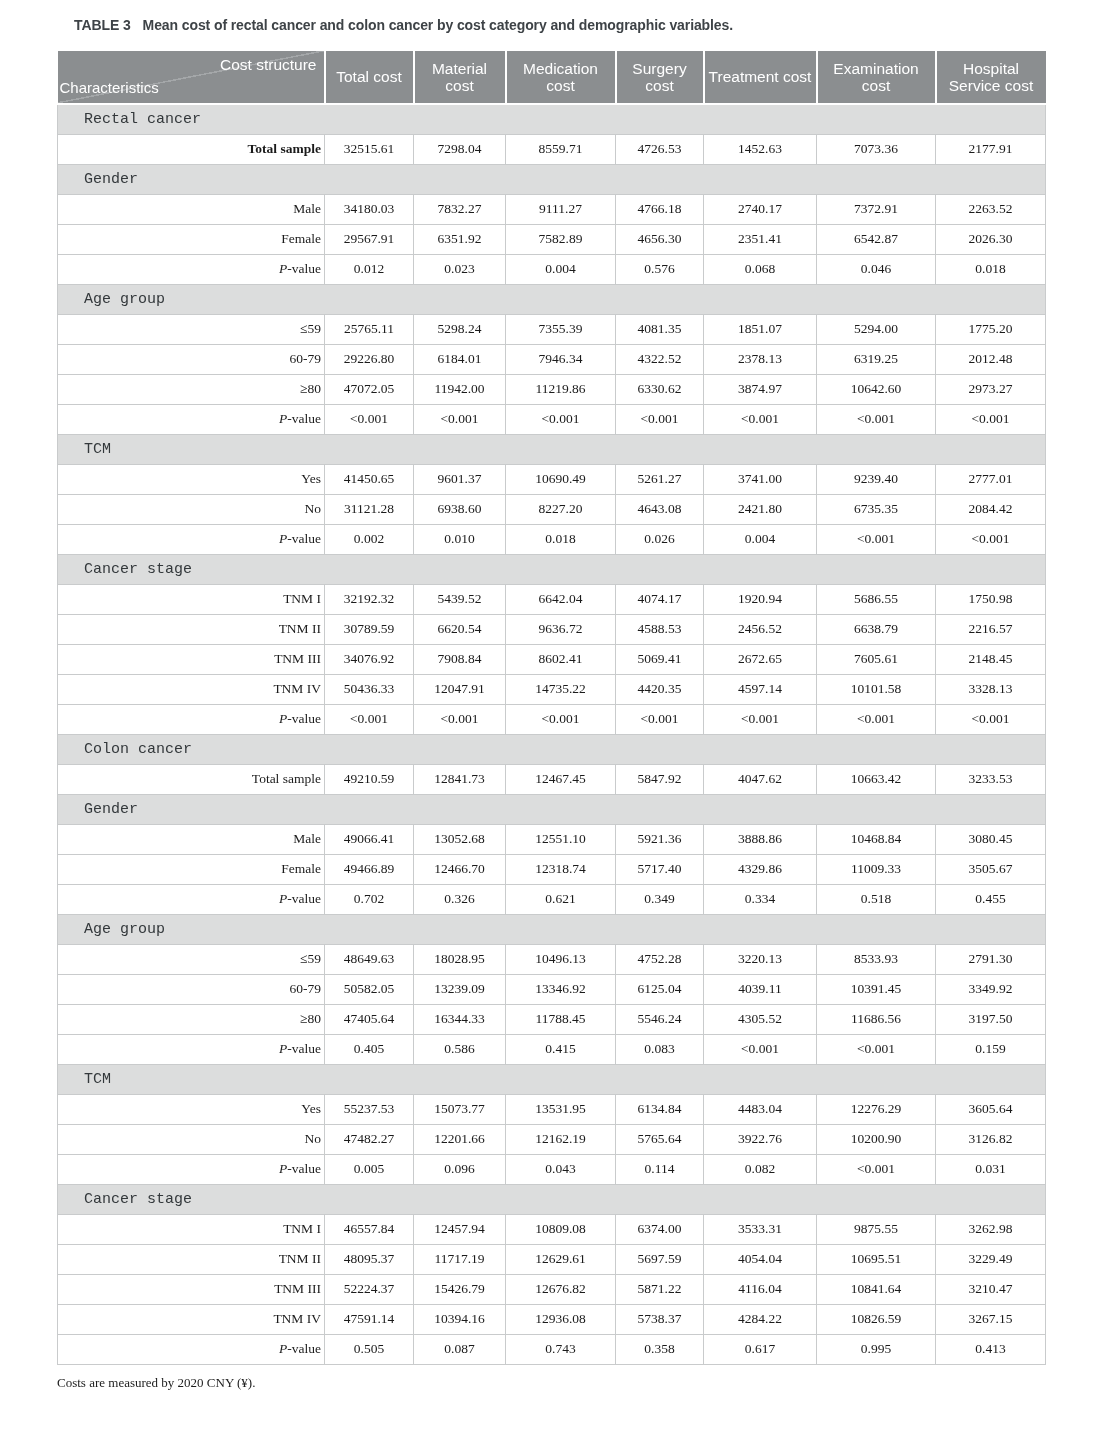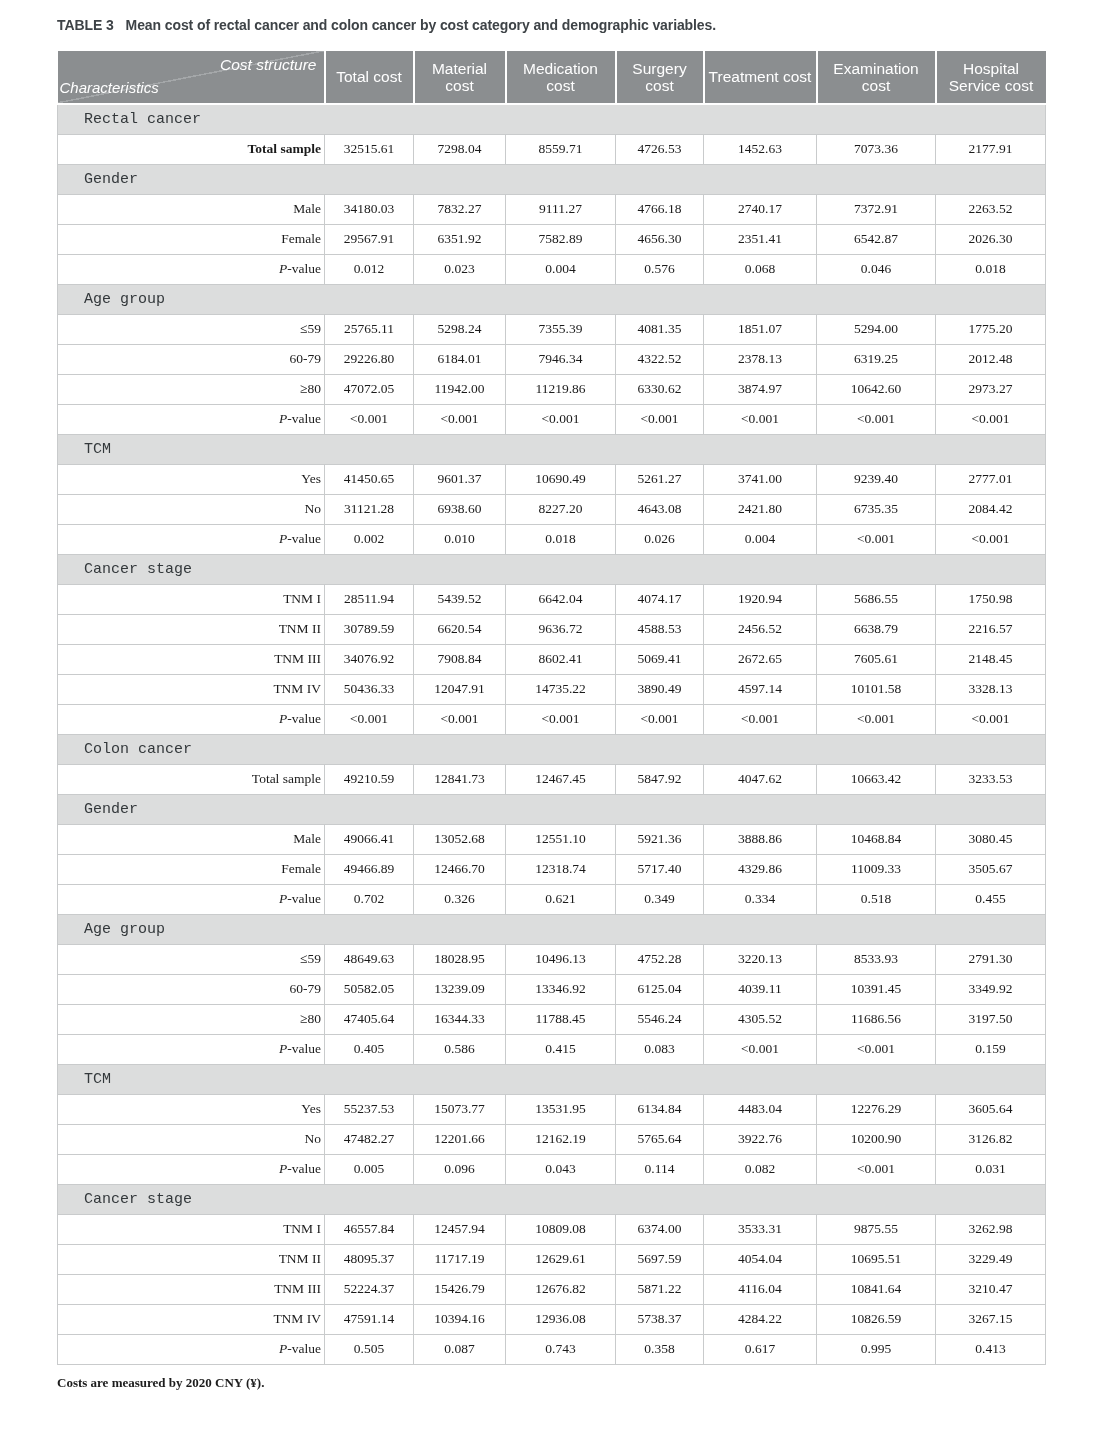--- a/index.html
+++ b/index.html
@@ -8,21 +8,21 @@
     width:1100px; height:1455px;
     background:#ffffff;
     font-family:"Liberation Sans", sans-serif;
     -webkit-font-smoothing: antialiased;
   }
   .page { padding:17px 55px 0 57px; }
 
   .title {
     font-size:14px; font-weight:bold;
     color:#3e4347;
-    margin:0 0 18px 0;
+    margin:0 0 18px 17px;
     letter-spacing:-0.1px;
   }
   .title .tlabel { margin-right:12px; }
 
   table.cost-table {
     border-collapse:collapse;
     table-layout:fixed;
     width:988px;
   }
 
@@ -45,21 +45,20 @@
   th.corner {
     position:relative;
     padding:0;
     background:
       linear-gradient(to bottom right,
         rgba(0,0,0,0) calc(50% - 1px),
         #a4a7a9 calc(50% - 1px),
         #a4a7a9 calc(50% + 0.5px),
         rgba(0,0,0,0) calc(50% + 0.5px)),
       var(--header-bg,#8b8e90);
-    font-style: italic;
   }
   .corner-top    { position:absolute; top:5px;  right:7px; font-size:15.5px; }
   .corner-bottom { position:absolute; bottom:6px; left:2px;  font-size:15px; }
 
   
   tbody td { height:30px; vertical-align:middle; }
 
   tr.section-row td {
     background:var(--section-bg,#dcdddd);
     color:#33383b;
@@ -76,21 +75,21 @@
     font-size:13.5px;
     color:#1b1b1b;
     padding:2px 3px;
   }
   td.label-cell { text-align:right; padding-left:11px; }
   td.val-cell   { text-align:center; }
   td.bold       { font-weight:bold; }
   .it           { font-style:italic; }
 
   
-  .footnotes { margin-top:9px;font-weight:bold; }
+  .footnotes { margin-top:9px; }
   .footnote {
     font-family:"Liberation Serif", serif;
     font-size:13px;
     color:#1d1d1d;
     margin:0 0 7px 0;
     line-height:1.35;
   }
 </style>
 </head>
 <body>
@@ -248,21 +247,21 @@
           <td class="val-cell">0.026</td>
           <td class="val-cell">0.004</td>
           <td class="val-cell">&lt;0.001</td>
           <td class="val-cell">&lt;0.001</td>
         </tr>
         <tr class="section-row">
           <td colspan="8">Cancer stage</td>
         </tr>
         <tr class="data-row">
           <td class="label-cell"><span>TNM I</span></td>
-          <td class="val-cell">28511.94</td>
+          <td class="val-cell">32192.32</td>
           <td class="val-cell">5439.52</td>
           <td class="val-cell">6642.04</td>
           <td class="val-cell">4074.17</td>
           <td class="val-cell">1920.94</td>
           <td class="val-cell">5686.55</td>
           <td class="val-cell">1750.98</td>
         </tr>
         <tr class="data-row">
           <td class="label-cell"><span>TNM II</span></td>
           <td class="val-cell">30789.59</td>
@@ -281,21 +280,21 @@
           <td class="val-cell">5069.41</td>
           <td class="val-cell">2672.65</td>
           <td class="val-cell">7605.61</td>
           <td class="val-cell">2148.45</td>
         </tr>
         <tr class="data-row">
           <td class="label-cell"><span>TNM IV</span></td>
           <td class="val-cell">50436.33</td>
           <td class="val-cell">12047.91</td>
           <td class="val-cell">14735.22</td>
-          <td class="val-cell">3890.49</td>
+          <td class="val-cell">4420.35</td>
           <td class="val-cell">4597.14</td>
           <td class="val-cell">10101.58</td>
           <td class="val-cell">3328.13</td>
         </tr>
         <tr class="data-row">
           <td class="label-cell"><span class="it">P</span><span>-value</span></td>
           <td class="val-cell">&lt;0.001</td>
           <td class="val-cell">&lt;0.001</td>
           <td class="val-cell">&lt;0.001</td>
           <td class="val-cell">&lt;0.001</td>

